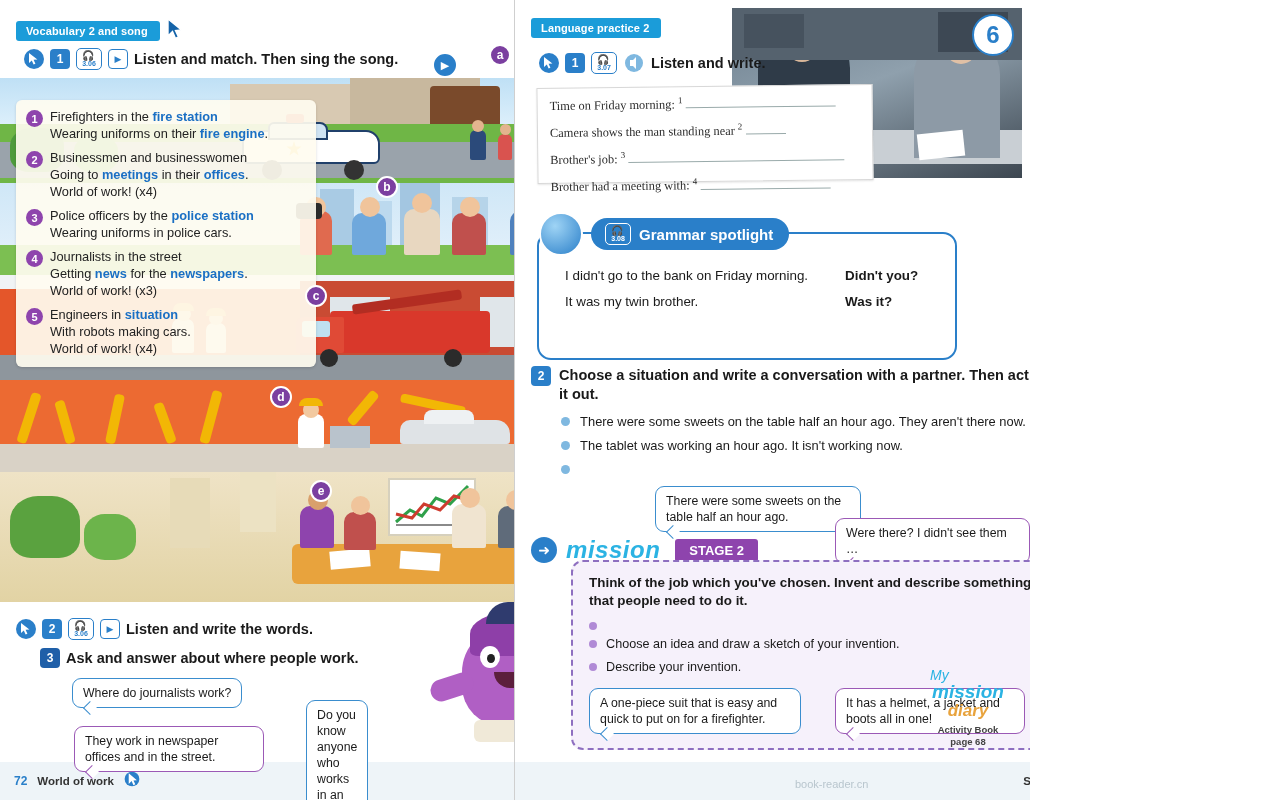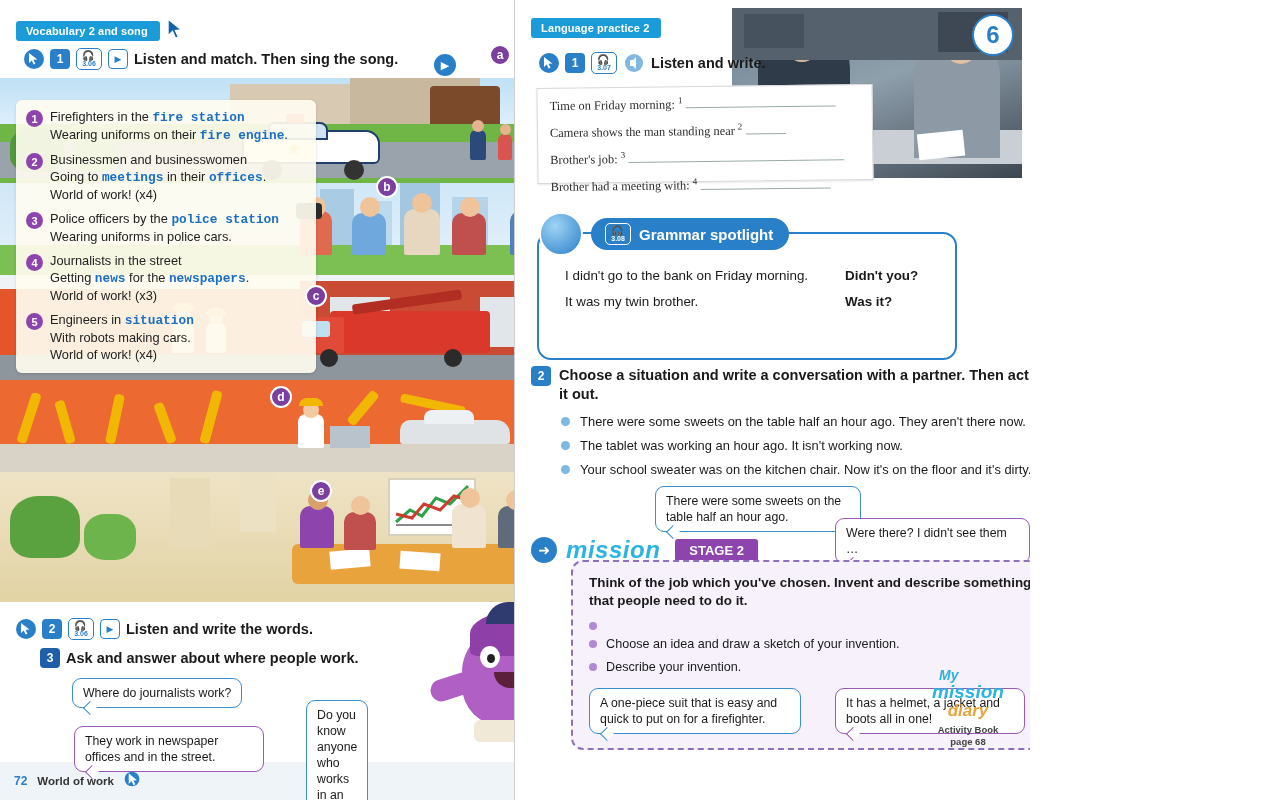--- a/index.html
+++ b/index.html
@@ -54,21 +54,21 @@
   .lyrics {
     position:absolute; left:16px; top:100px; width:300px;
     background:rgba(255,252,240,0.92); border-radius:6px; padding:8px 10px 10px 10px;
     z-index:20; box-shadow:0 1px 3px rgba(0,0,0,.15);
   }
   .lyric-item { display:flex; gap:7px; margin-bottom:7px; }
   .lyric-num { flex:0 0 auto; width:17px; height:17px; border-radius:50%;
     background:#8e44ad; color:#fff; font-size:11px; font-weight:bold;
     display:flex; align-items:center; justify-content:center; margin-top:2px;}
   .lyric-text { font-size:12.8px; line-height:17px; color:#222; }
-  .kw { color:#1a6fc4; font-weight:bold;font-family:Liberation Mono, monospace; }
+  .kw { color:#1a6fc4; font-weight:bold; }
 
   .bubble-letter {
     position:absolute; width:22px; height:22px; border-radius:50%;
     background:#7b3fa0; color:#fff; font-size:12px; font-weight:bold;
     display:flex; align-items:center; justify-content:center;
     border:2px solid #fff; z-index:25;
   }
   .audio-ball { position:absolute; width:26px; height:26px; border-radius:50%;
     background:#2a7fc9; display:flex; align-items:center; justify-content:center;
     color:#fff; font-size:11px; border:2px solid #fff; z-index:25;}
@@ -166,21 +166,21 @@
     position:absolute; left:56px; top:560px; width:500px; height:190px;
     border:2px dashed #8e6fc0; border-radius:12px; background:#f6f1fb; padding:12px 16px;
   }
   .mb-title { font-size:13.4px; font-weight:bold; line-height:18px; color:#1a1a1a; }
   .mb-bullets { margin-top:8px; }
   .mb-row { display:flex; gap:9px; align-items:flex-start; margin-bottom:6px; }
   .mb-dot { flex:0 0 auto; width:8px; height:8px; border-radius:50%; background:#b08ad6; margin-top:4px;}
   .mb-text { font-size:12.6px; color:#1a1a1a; line-height:17px; }
 
   .diary { position:absolute; right:14px; bottom:52px; width:96px; text-align:center; }
-  .diary-my { font-size:14px; font-weight:bold; color:#2bb3e3; font-style:italic; text-align:left; margin-left:19px;}
+  .diary-my { font-size:14px; font-weight:normal; color:#2bb3e3; font-style:italic; text-align:left; margin-left:10px;}
   .diary-mission { font-size:19px; font-weight:bold; color:#2bb3e3; font-style:italic; line-height:18px; }
   .diary-word { font-size:17px; font-weight:bold; color:#e8a33d; font-style:italic; }
   .diary-sub { font-size:9.5px; color:#444; font-weight:bold; line-height:12px; margin-top:3px;}
 
   .footer-right {
     position:absolute; left:0; bottom:0; width:633px; height:38px;
     background:#eef4f8; display:flex; align-items:center; justify-content:flex-end;
     gap:10px; padding-right:14px;
   }
   .watermark { position:absolute; left:50%; transform:translateX(-50%); bottom:10px;
@@ -518,21 +518,20 @@
         <div class="bullet-row">
           <span class="dot"></span>
           <span class="bullet-text">There were some sweets on the table half an hour ago. They aren't there now.</span>
         </div>
         <div class="bullet-row">
           <span class="dot"></span>
           <span class="bullet-text">The tablet was working an hour ago. It isn't working now.</span>
         </div>
         <div class="bullet-row">
           <span class="dot"></span>
-          <span class="bullet-text">Your school sweater was on the kitchen chair. Now it's on the floor and it's dirty.</span>
         </div>
       </div>
     </div>
 
     <div class="speech blue" style="position:absolute; left:140px; top:486px; max-width:206px;">There were some sweets on the table half an hour ago.</div>
     <div class="speech purple" style="position:absolute; left:320px; top:518px; max-width:260px;">Were there? I didn't see them …</div>
 
     <div class="mission-row">
       <span class="arrow-ball">➜</span>
       <span class="mission-word">mission</span>
@@ -561,14 +560,19 @@
     </div>
 
     <div class="diary">
       <div class="diary-my">My</div>
       <div class="diary-mission">mission</div>
       <div class="diary-word">diary</div>
       <div class="diary-sub">Activity Book</div>
       <div class="diary-sub" style="margin-top:0;">page 68</div>
     </div>
 
+    <div class="footer-right">
+      <span class="watermark">book-reader.cn</span>
+      <span class="footer-title">Short questions</span>
+      <span class="pagenum">73</span>
+    </div>
   </div>
 </div>
 
 </body></html>

